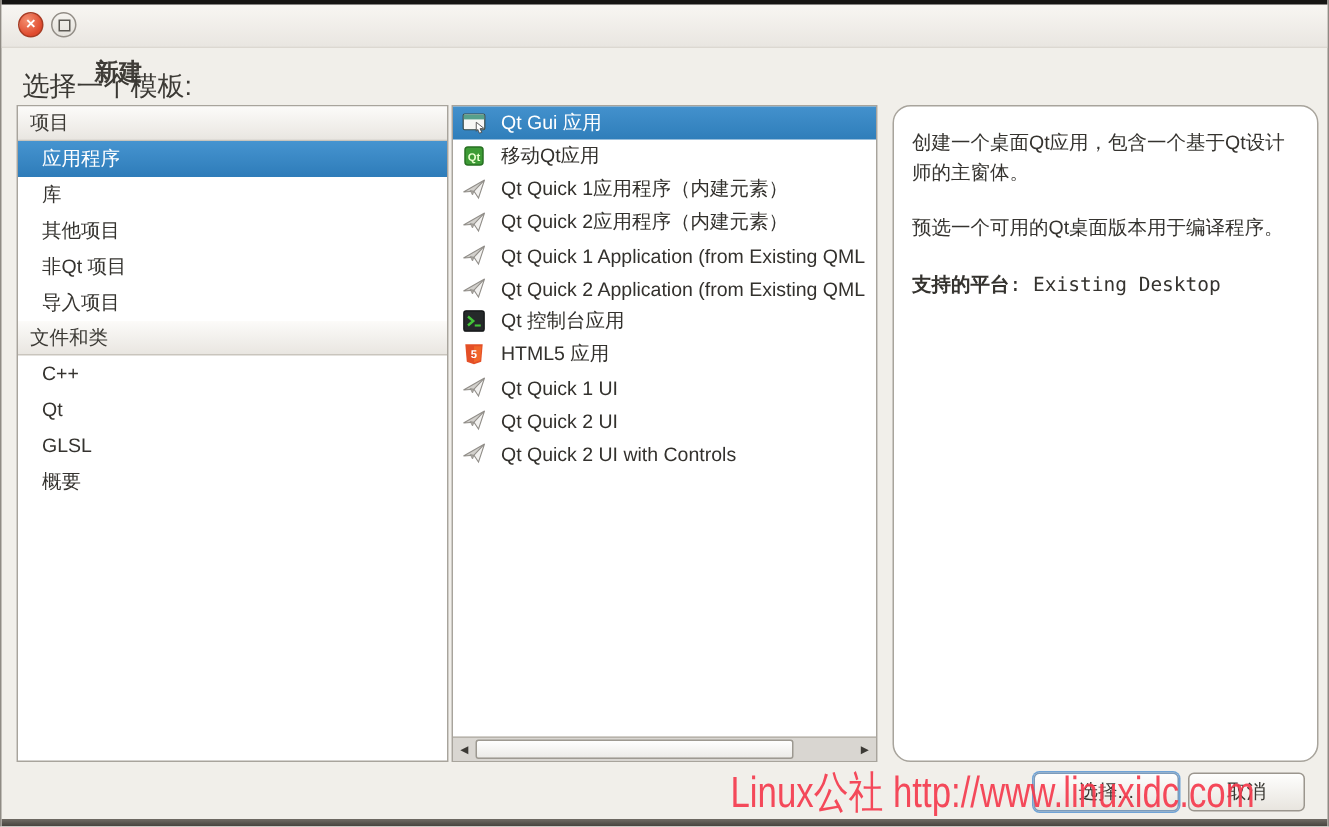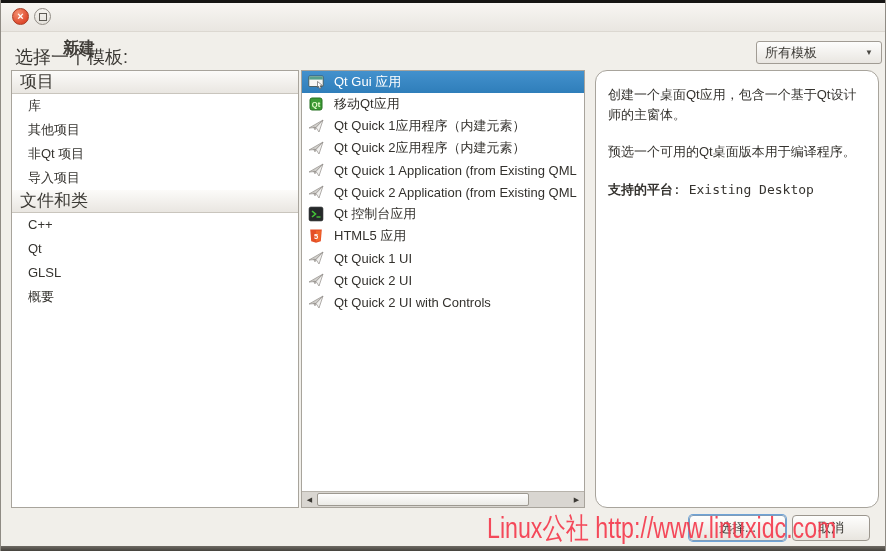--- a/index.html
+++ b/index.html
@@ -28,21 +28,21 @@
          display:flex;align-items:center;padding:0 8px;font-size:13px;color:#3b3934;cursor:default;}
   .combo .combo-text{flex:1;}
   .combo .combo-arrow{font-size:8px;color:#4a4843;margin-left:4px;}
 
   
   .panel{position:absolute;top:70px;height:438px;background:#fff;border:1px solid #a8a49c;box-sizing:border-box;}
   .panel-left{left:10px;width:288px;}
   .panel-mid{left:300px;width:284px;}
   .panel-right{left:594px;width:284px;border-radius:12px;}
 
-  .cat-header{height:22px;line-height:22px;padding:0 8px;font-size:17px;color:#3c3a35;
+  .cat-header{height:22px;line-height:22px;padding:0 8px;font-size:13px;color:#3c3a35;
               background:linear-gradient(#fcfbf9,#e9e6e1);border-bottom:1px solid #c9c5bd;}
   .cat-item{height:24px;line-height:24px;padding-left:16px;font-size:13px;color:#35332f;cursor:default;
             white-space:nowrap;overflow:hidden;}
   .cat-item.selected{background:linear-gradient(#4694d0,#2e7cb9);color:#fff;}
 
   .tpl-row{height:22px;display:flex;align-items:center;padding-left:6px;font-size:13px;color:#33312d;
            white-space:nowrap;overflow:hidden;cursor:default;}
   .tpl-row.selected{background:linear-gradient(#4391cd,#2f7eba);color:#fff;}
   .tpl-icon{width:16px;height:16px;margin-right:10px;flex:none;}
 
@@ -84,27 +84,24 @@
       <span>×</span>
     </div>
     <div class="max-btn">
       <span class="max-glyph"></span>
     </div>
     <span class="win-title">新建</span>
   </div>
 
   <span class="select-label">选择一个模板:</span>
 
-  <div class="combo">
-    <span class="combo-text">所有模板</span>
-    <span class="combo-arrow">▼</span>
-  </div>
 
   <div class="panel panel-left">
     <div class="cat-header">项目</div>
+    <div class="cat-item selected">应用程序</div>
     <div class="cat-item">库</div>
     <div class="cat-item">其他项目</div>
     <div class="cat-item">非Qt 项目</div>
     <div class="cat-item">导入项目</div>
     <div class="cat-header">文件和类</div>
     <div class="cat-item">C++</div>
     <div class="cat-item">Qt</div>
     <div class="cat-item">GLSL</div>
     <div class="cat-item">概要</div>
   </div>

